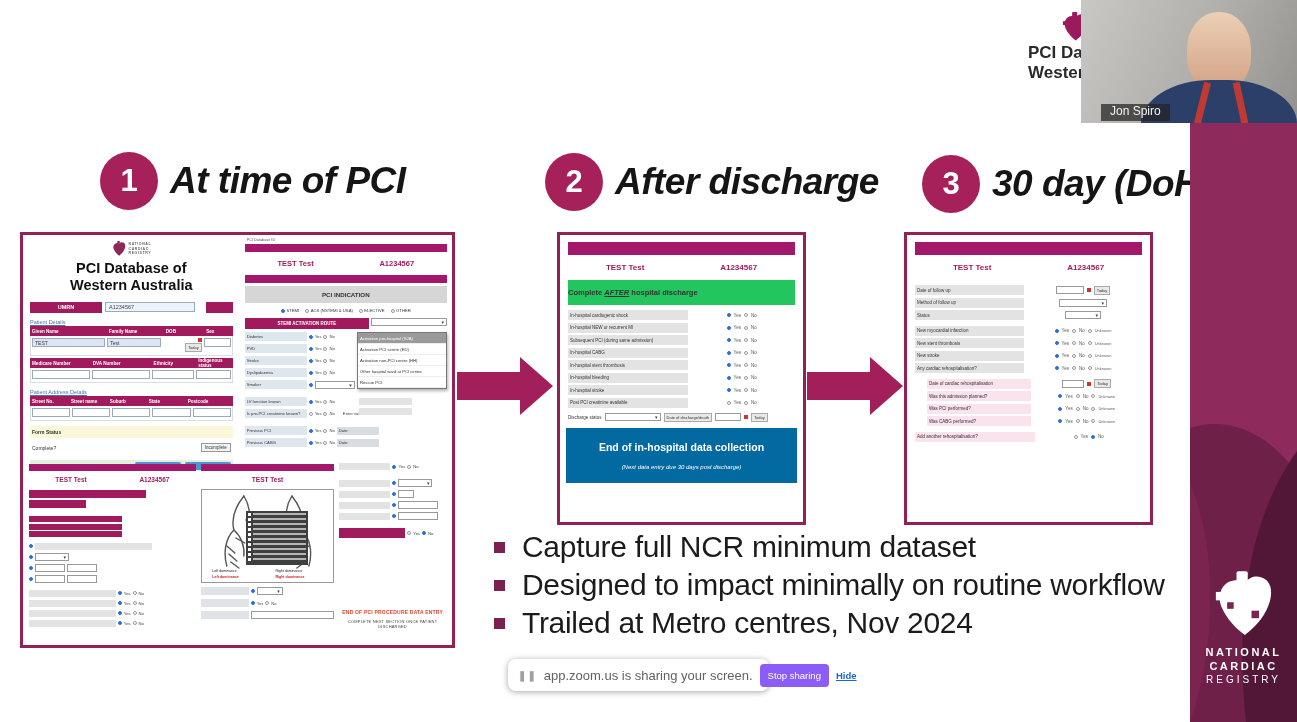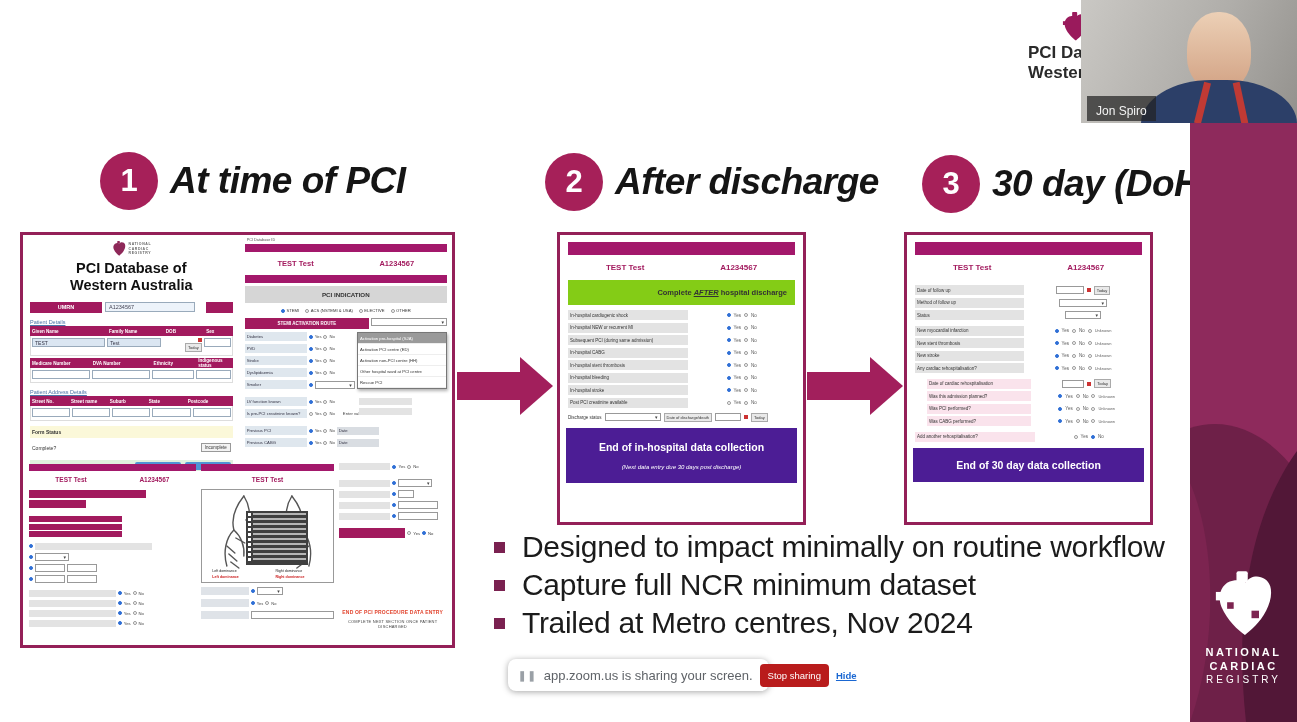--- a/index.html
+++ b/index.html
@@ -29,34 +29,34 @@
   .bullet{display:flex;gap:17px;align-items:flex-start;margin-bottom:4px;}
   .bullet .sq{width:11px;height:11px;background:#7A2150;margin-top:12px;flex:none;}
   .bullet .tx{font-size:30px;color:#1b1b1b;letter-spacing:-0.3px;white-space:nowrap;}
 
   
   .sharebar{left:508px;top:659px;width:261px;height:32px;background:#fff;border-radius:8px;
             box-shadow:0 1px 6px rgba(0,0,0,.35);display:flex;align-items:center;gap:7px;
             padding:0 10px;box-sizing:border-box;}
   .pause{color:#9aa0a6;font-size:10px;letter-spacing:1px;font-weight:bold;}
   .sharemsg{font-size:13px;color:#5f6368;white-space:nowrap;}
-  .stopbtn{background:#b91c1c;color:#fff;font-size:9.5px;padding:6px 8px;border-radius:4px;white-space:nowrap;cursor:pointer;text-align:right;}
+  .stopbtn{background:#8b5cf6;color:#fff;font-size:9.5px;padding:6px 8px;border-radius:4px;white-space:nowrap;cursor:pointer;text-align:right;}
   .hidelink{color:#1a67d2;font-size:9.5px;font-weight:bold;text-decoration:underline;cursor:pointer;}
 
   
   .webcam{left:1081px;top:0;width:216px;height:123px;overflow:hidden;
           background:linear-gradient(115deg,#cac8c4,#b0aeaa 55%,#93918d);}
   .head{position:absolute;left:106px;top:12px;width:64px;height:78px;
         background:linear-gradient(#ecd0b6,#d2a284);border-radius:48% 48% 42% 42%;}
   .shirt{position:absolute;left:60px;top:80px;width:156px;height:46px;background:#2c3f68;
          border-radius:45% 45% 0 0/95% 95% 0 0;}
   .strap{position:absolute;width:7px;height:42px;background:#c03a34;top:82px;}
   .strapL{left:118px;transform:rotate(14deg);} .strapR{left:156px;transform:rotate(-12deg);}
-  .camname{position:absolute;left:6px;bottom:2px;background:rgba(35,35,35,.72);color:#f3f3f3;
-           font-size:12px;padding:8px 9px 3px;}
+  .camname{position:absolute;left:20px;bottom:2px;background:rgba(35,35,35,.72);color:#f3f3f3;
+           font-size:12px;padding:0 9px 3px;}
 
   
   .corner{left:1028px;top:12px;width:53px;height:106px;overflow:hidden;}
   .corner-in{width:180px;}
   .cglyph{margin-left:34px;display:block;}
   .cline{font-size:17px;font-weight:bold;color:#2a2a2a;line-height:20px;white-space:nowrap;}
 
   
   .sidebar{left:1190px;top:123px;width:107px;height:599px;}
   .sb-logo{position:absolute;left:0;top:448px;width:107px;text-align:center;}
@@ -66,30 +66,30 @@
   
   .mini{border:3px solid #942058;background:#fff;box-sizing:border-box;}
   .form1{left:20px;top:232px;width:435px;height:416px;}
   .form2{left:557px;top:232px;width:249px;height:293px;}
   .form3{left:904px;top:232px;width:249px;height:293px;}
 
   
   .mf-top{height:13px;background:#A3186B;margin:7px 8px 0;}
   .mf-name{display:flex;justify-content:space-around;align-items:center;height:25px;margin:0 8px;
            font-size:8px;font-weight:bold;color:#A21A5E;}
-  .mf-gray{margin:0 8px;background:#84cc16;color:#333;font-size:7.5px;font-weight:bold;
-           text-align:right;padding:8px 8px;}
+  .mf-gray{margin:0 8px;background:#22c55e;color:#333;font-size:7.5px;font-weight:bold;
+           text-align:left;padding:8px 0;}
   .mf-gray .em{font-style:italic;text-decoration:underline;}
   .mf-rows{margin:5px 8px 0;}
   .mf-row{display:flex;align-items:center;margin-bottom:2.5px;}
   .mf-lbl{width:53%;background:#e3e3e3;font-size:4.5px;color:#333;padding:2.5px 2px;box-sizing:border-box;}
   .mf-ctl{flex:1;display:flex;justify-content:center;gap:3px;align-items:center;font-size:4.5px;color:#555;}
   .rd{width:4px;height:4px;border:1px solid #999;border-radius:50%;display:inline-block;background:#fff;box-sizing:border-box;flex:none;}
   .rd.on{background:#2f6fd6;border-color:#2f6fd6;}
-  .mf-end{margin:6px 6px;background:#4c1d95;color:#fff;text-align:center;padding:13px 6px;}
+  .mf-end{margin:6px 6px;background:#0369a1;color:#fff;text-align:center;padding:13px 6px;}
   .mf-end .t1{font-size:10.5px;font-weight:bold;}
   .mf-end .t2{font-size:6px;font-style:italic;margin-top:11px;}
   .mf-dis{display:flex;gap:3px;margin:5px 8px 0;align-items:center;font-size:4.5px;color:#333;}
   .msel{border:1px solid #999;background:#fff;height:8px;display:flex;align-items:center;
         justify-content:flex-end;padding-right:2px;font-size:5px;color:#444;box-sizing:border-box;}
   .mbtn{background:#e9e9e9;border:1px solid #aaa;font-size:4px;padding:1px 2px;color:#333;white-space:nowrap;}
   .dtbox{border:1px solid #999;background:#fff;height:8px;box-sizing:border-box;}
   .redic{width:4px;height:4px;background:#c33;flex:none;}
 
   
@@ -818,33 +818,30 @@
       <div class="mf-row">
           <div class="mf-lbl" style="background:#FAE3EC;">Add another rehospitalisation?</div>
           <div class="mf-ctl">
             <span class="rd"></span>
             <span>Yes</span>
             <span class="rd on"></span>
             <span>No</span>
           </div>
         </div>
     </div>
-    <div class="mf-end" style="padding:11px 6px;">
-      <div class="t1">End of 30 day data collection</div>
-    </div>
   </div>
 
   <div class="abs bullets">
     <div class="bullet">
         <span class="sq"></span>
-        <span class="tx">Designed to impact minimally on routine workflow</span>
+        <span class="tx">Capture full NCR minimum dataset</span>
       </div>
     <div class="bullet">
         <span class="sq"></span>
-        <span class="tx">Capture full NCR minimum dataset</span>
+        <span class="tx">Designed to impact minimally on routine workflow</span>
       </div>
     <div class="bullet">
         <span class="sq"></span>
         <span class="tx">Trailed at Metro centres, Nov 2024</span>
       </div>
   </div>
 
   <div class="abs sidebar">
     <svg width="107" height="599" viewBox="0 0 107 599" preserveAspectRatio="none">
       <rect width="107" height="599" fill="#8E2A5C"></rect>

